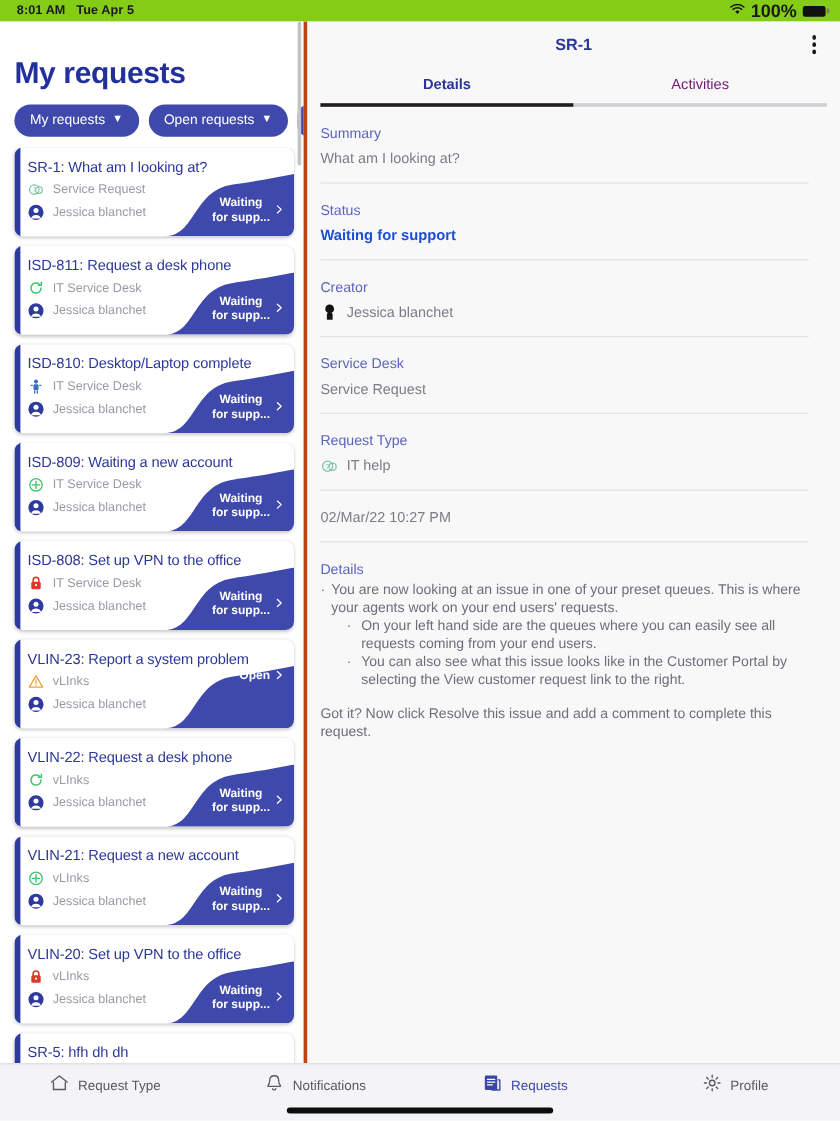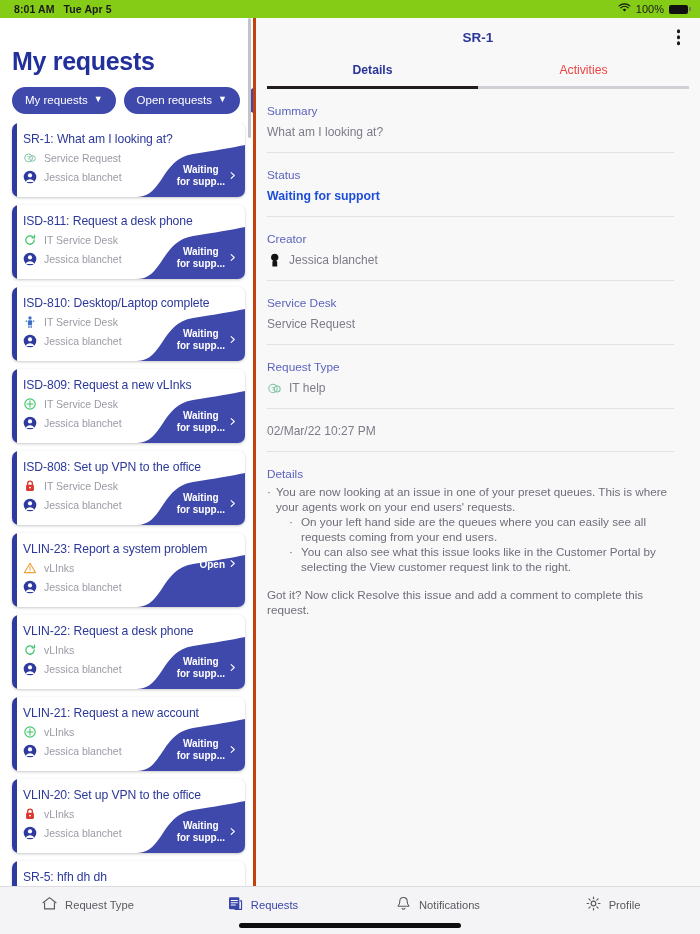--- a/index.html
+++ b/index.html
@@ -16,21 +16,21 @@
     height: 18px; flex: 0 0 18px;
     display: flex; align-items: center; justify-content: space-between;
     padding: 0 12px 0 14px;
     font-size: 10.5px; font-weight: bold; color: #1b1b1b;
     background: #84cc16;
   }
   .sb-left { display: flex; gap: 9px; align-items: center; letter-spacing: .1px; }
   .sb-right { display: flex; gap: 5px; align-items: center; }
   .battery { width: 19px; height: 9px; border-radius: 2px; background: #111; position: relative; }
   .battery::after { content:""; position:absolute; right:-3px; top:2.5px; width:2px; height:4px; background:#777; border-radius:0 1px 1px 0; }
-  .pct { font-size: 11px; font-weight: normal; }
+  .pct { font-size: 15px; font-weight: bold; }
 
   
   .body-split { flex: 1 1 auto; display: flex; min-height: 0; }
 
   
   .left {
     width: 256px; flex: 0 0 256px;
     background: #ffffff;
     position: relative;
     display: flex; flex-direction: column;
@@ -100,21 +100,21 @@
   }
   .r-header { height: 38px; display: flex; align-items: center; justify-content: center; position: relative; }
   .r-title { font-size: 13.5px; font-weight: bold; color: #2c3899; }
   .kebab { position: absolute; right: 17px; top: 50%; transform: translateY(-50%); cursor: pointer;
            display: flex; flex-direction: column; gap: 2.5px; padding: 3px; }
   .kebab i { width: 3.5px; height: 3.5px; border-radius: 50%; background: #1a1a1a; display:block; }
 
   .tabs { display: flex; padding: 0 11px; }
   .tab { flex: 1 1 0; text-align: center; padding: 7px 0 9px; font-size: 12.2px; cursor: pointer; }
   .tab.active { color: #2b3597; font-weight: bold; }
-  .tab.inactive { color: #ef4444; }
+  .tab.inactive { color: #701a75; }
   .tab-underline { display: flex; padding: 0 11px; }
   .tab-underline span { flex: 1 1 0; height: 3px; background: #cfcfd4; }
   .tab-underline span.active { background: #221c1c; }
 
   .detail-scroll { flex: 1 1 auto; padding: 0 26px 0 11px; overflow: hidden; }
   .field { padding: 15px 0 13px; border-bottom: 1px solid #e2e2e6; }
   .field:last-child { border-bottom: none; }
   .f-label { font-size: 11.8px; color: #5b63bb; margin-bottom: 7px; }
   .f-value { font-size: 12px; color: #7c7c88; }
   .f-value.bold { font-weight: bold; color: #1d4ed8; font-size: 12.3px; }
@@ -311,21 +311,21 @@
             <div class="flag-text">
               <span class="txt">
                 <span style="display:block">Waiting</span>
                 <span style="display:block">for supp...</span>
               </span>
               <span class="chev"><svg width="9" height="11" viewBox="0 0 20 20">
                   <path d="M7 3.5 14 10l-7 6.5" fill="none" stroke="#fff" stroke-width="2.4" stroke-linecap="round" stroke-linejoin="round"></path>
                 </svg></span>
             </div>
             <div class="card-inner">
-              <div class="card-title">ISD-809: Request a new vLInks</div>
+              <div class="card-title">ISD-809: Waiting a new account</div>
               <div class="card-row">
                 <span class="ic"><svg width="14" height="14" viewBox="0 0 20 20">
                     <circle cx="10" cy="10" r="7.4" fill="none" stroke="#3ec46b" stroke-width="1.6"></circle>
                     <path d="M10 5.6v8.8M5.6 10h8.8" stroke="#3ec46b" stroke-width="1.6" stroke-linecap="round"></path>
                   </svg></span>
                 <span class="lbl">IT Service Desk</span>
               </div>
               <div class="card-row">
                 <span class="ic"><svg width="14" height="14" viewBox="0 0 20 20">
                     <circle cx="10" cy="10" r="9" fill="#2f3a9e"></circle>
@@ -596,37 +596,37 @@
 
   <div class="navwrap">
     <div class="bottomnav" id="nav-container">
         <div class="nav-item">
           <span><svg width="17" height="17" viewBox="0 0 22 22">
               <path d="M2.6 10 11 3.4 19.4 10" fill="none" stroke="#5a5a63" stroke-width="1.5" stroke-linecap="round" stroke-linejoin="round"></path>
               <path d="M4.6 9.6V18h12.8V9.6" fill="none" stroke="#5a5a63" stroke-width="1.5" stroke-linejoin="round"></path>
             </svg></span>
           <span class="nav-label">Request Type</span>
         </div>
+        <div class="nav-item">
+          <span><svg width="17" height="17" viewBox="0 0 22 22">
+              <path d="M11 3.2c-2.9 0-4.8 2-4.8 5 0 3.6-1.3 4.9-2 5.6-.3.3-.1.8.3.8h13c.4 0 .6-.5.3-.8-.7-.7-2-2-2-5.6 0-3-1.9-5-4.8-5z" fill="none" stroke="#5a5a63" stroke-width="1.4" stroke-linejoin="round"></path>
+              <path d="M9.2 17.2a1.9 1.9 0 0 0 3.6 0" fill="none" stroke="#5a5a63" stroke-width="1.4" stroke-linecap="round"></path>
+            </svg></span>
+          <span class="nav-label">Notifications</span>
+        </div>
         <div class="nav-item active">
           <span><svg width="17" height="17" viewBox="0 0 22 22">
               <rect x="2.6" y="3" width="13.4" height="15.6" rx="1.4" fill="#3a45a8"></rect>
               <path d="M5.4 7h8M5.4 10h8M5.4 13h5.4" stroke="#fff" stroke-width="1.3" stroke-linecap="round"></path>
               <path d="M16.6 7.6h2.2v11h-9" fill="none" stroke="#3a45a8" stroke-width="1.5" stroke-linejoin="round"></path>
             </svg></span>
           <span class="nav-label">Requests</span>
         </div>
         <div class="nav-item">
           <span><svg width="17" height="17" viewBox="0 0 22 22">
-              <path d="M11 3.2c-2.9 0-4.8 2-4.8 5 0 3.6-1.3 4.9-2 5.6-.3.3-.1.8.3.8h13c.4 0 .6-.5.3-.8-.7-.7-2-2-2-5.6 0-3-1.9-5-4.8-5z" fill="none" stroke="#5a5a63" stroke-width="1.4" stroke-linejoin="round"></path>
-              <path d="M9.2 17.2a1.9 1.9 0 0 0 3.6 0" fill="none" stroke="#5a5a63" stroke-width="1.4" stroke-linecap="round"></path>
-            </svg></span>
-          <span class="nav-label">Notifications</span>
-        </div>
-        <div class="nav-item">
-          <span><svg width="17" height="17" viewBox="0 0 22 22">
               <circle cx="11" cy="11" r="3" fill="none" stroke="#5a5a63" stroke-width="1.5"></circle>
               <path d="M11 2.6v2.2M11 17.2v2.2M2.6 11h2.2M17.2 11h2.2M5.1 5.1l1.6 1.6M15.3 15.3l1.6 1.6M16.9 5.1l-1.6 1.6M6.7 15.3l-1.6 1.6" stroke="#5a5a63" stroke-width="1.5" stroke-linecap="round"></path>
             </svg></span>
           <span class="nav-label">Profile</span>
         </div>
       </div>
     <div class="home-indicator"></div>
   </div>
 </div>
 

